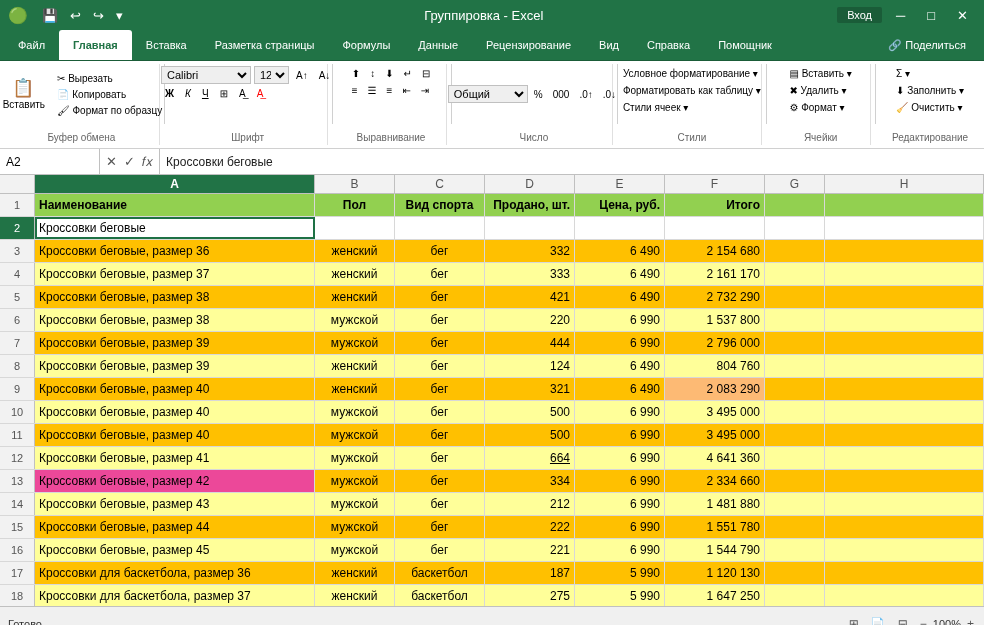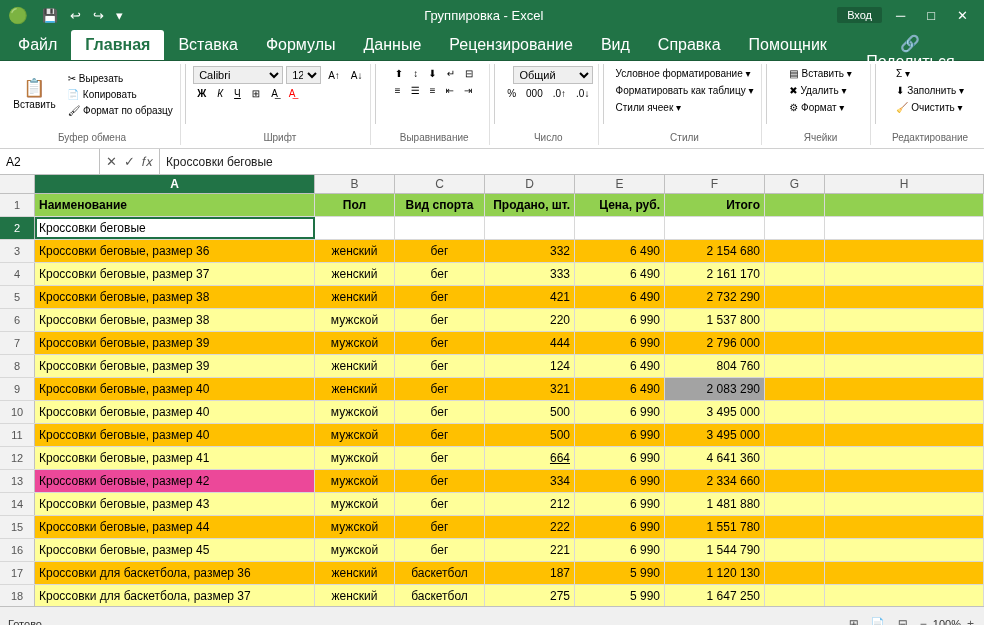--- a/index.html
+++ b/index.html
@@ -43,21 +43,21 @@
     }
     .ribbon-tabs {
       display: flex;
       align-items: flex-end;
       padding: 0 4px;
       height: 30px;
     }
     .ribbon-tab {
       padding: 4px 14px;
       color: white;
-      font-size: 16px;
+      font-size: 11px;
       cursor: pointer;
       border: none;
       background: transparent;
       height: 100%;
     }
     .ribbon-tab.active {
       background: white;
       color: #217346;
       font-weight: bold;
       border-radius: 3px 3px 0 0;
@@ -321,20 +321,21 @@
     <button class="win-btn">□</button>
     <button class="win-btn close">✕</button>
   </div>
 </div>
 
 <div class="ribbon">
   <div class="ribbon-tabs">
     <button class="ribbon-tab">Файл</button>
     <button class="ribbon-tab active">Главная</button>
     <button class="ribbon-tab">Вставка</button>
+    <button class="ribbon-tab">Разметка страницы</button>
     <button class="ribbon-tab">Формулы</button>
     <button class="ribbon-tab">Данные</button>
     <button class="ribbon-tab">Рецензирование</button>
     <button class="ribbon-tab">Вид</button>
     <button class="ribbon-tab">Справка</button>
     <button class="ribbon-tab">Помощник</button>
     <button class="ribbon-tab" style="margin-left:auto;">🔗 Поделиться</button>
   </div>
 </div>
 
@@ -396,21 +397,21 @@
         <button class="ribbon-btn-sm">≡</button>
         <button class="ribbon-btn-sm">⇤</button>
         <button class="ribbon-btn-sm">⇥</button>
       </div>
     </div>
     <div class="ribbon-group-label">Выравнивание</div>
   </div>
   <div class="vdivider"></div>
 
   <div class="ribbon-group" style="min-width:100px;">
-    <div class="ribbon-group-content" style="flex-direction:column; gap:2px; align-items:flex-end;">
+    <div class="ribbon-group-content" style="flex-direction:row; gap:2px; align-items:center;">
       <div style="display:flex; align-items:center; gap:2px;">
         <select style="font-size:11px; width:80px; border:1px solid #c0c0c0; padding:1px;">
           <option>Общий</option>
         </select>
       </div>
       <div style="display:flex; gap:2px; align-items:center;">
         <button class="ribbon-btn-sm">%</button>
         <button class="ribbon-btn-sm">000</button>
         <button class="ribbon-btn-sm">.0↑</button>
         <button class="ribbon-btn-sm">.0↓</button>
@@ -563,21 +564,21 @@
         <div class="cell cell-g" style="background-color: rgb(255, 255, 153);"></div>
         <div class="cell cell-h" style="background-color: rgb(255, 255, 153);"></div>
       </div>
       <div class="table-row">
         <div class="row-num">9</div>
         <div class="cell cell-a" style="background-color: rgb(255, 192, 0);">Кроссовки беговые, размер 40</div>
         <div class="cell cell-b" style="background-color: rgb(255, 192, 0);">женский</div>
         <div class="cell cell-c" style="background-color: rgb(255, 192, 0);">бег</div>
         <div class="cell cell-d" style="background-color: rgb(255, 192, 0);">321</div>
         <div class="cell cell-e" style="background-color: rgb(255, 192, 0);">6 490</div>
-        <div class="cell cell-f" style="background-color: #a3a3a3;">2 083 290</div>
+        <div class="cell cell-f" style="background-color: #fdba74;">2 083 290</div>
         <div class="cell cell-g" style="background-color: rgb(255, 192, 0);"></div>
         <div class="cell cell-h" style="background-color: rgb(255, 192, 0);"></div>
       </div>
       <div class="table-row">
         <div class="row-num">10</div>
         <div class="cell cell-a" style="background-color: rgb(255, 255, 153);">Кроссовки беговые, размер 40</div>
         <div class="cell cell-b" style="background-color: rgb(255, 255, 153);">мужской</div>
         <div class="cell cell-c" style="background-color: rgb(255, 255, 153);">бег</div>
         <div class="cell cell-d" style="background-color: rgb(255, 255, 153);">500</div>
         <div class="cell cell-e" style="background-color: rgb(255, 255, 153);">6 990</div>

